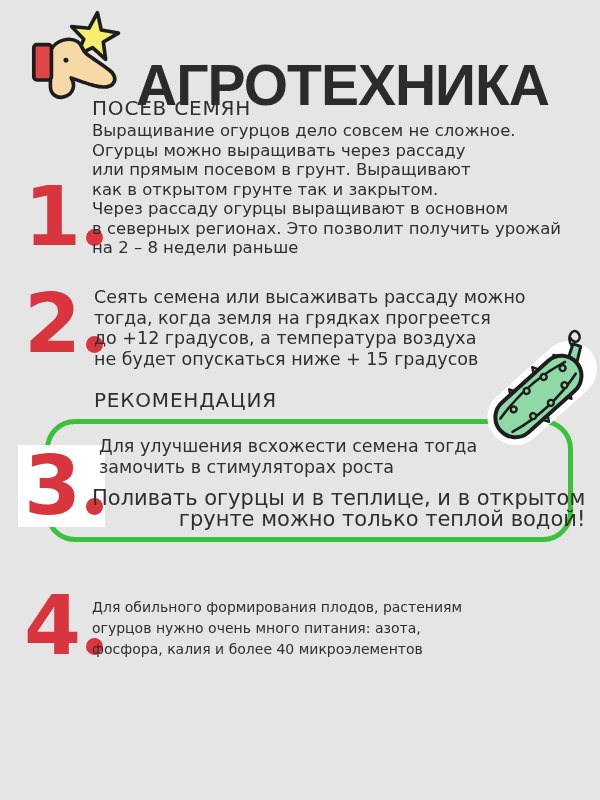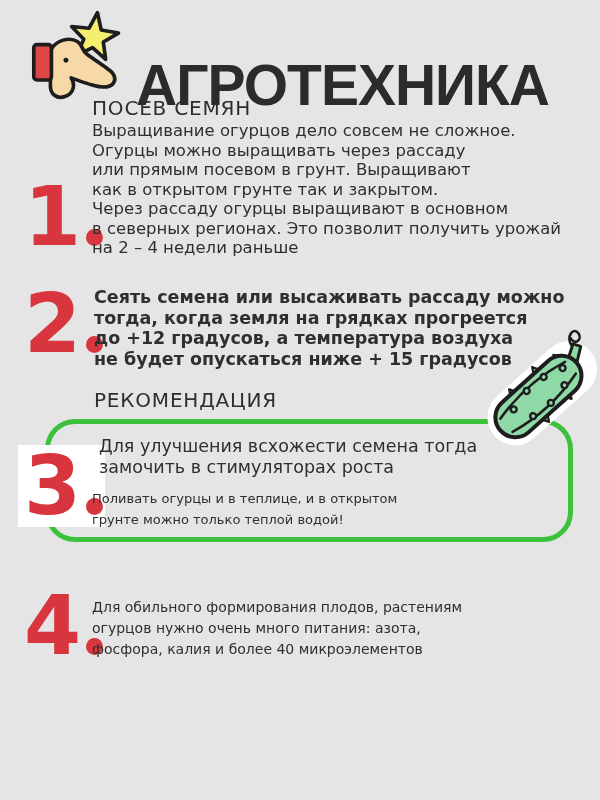--- a/index.html
+++ b/index.html
@@ -34,31 +34,31 @@
 
   
   .heading { font-size:20px; letter-spacing:0.8px; color:#2e2e2e; white-space:nowrap; }
   .h-posev   { left:92px; top:96px; }
   .h-rekom   { left:94px; top:388px; z-index:3; }
   .h-podkorm { left:92px; top:572px; }
 
   
   .body-text { white-space:pre-line; color:#2f2f2f; }
   .p1 { left:92px; top:121px; font-size:16.5px; line-height:19.5px; }
-  .p2 { left:94px; top:287px; font-size:17.5px; line-height:20.5px;font-weight:bold; }
+  .p2 { left:94px; top:287px; font-size:17.5px; line-height:20.5px; }
   .p4 { left:92px; top:597px; font-size:14px;  line-height:21px; }
 
   
   .green-box {
     left:45px; top:419px; width:528px; height:123px;
     border:5px solid #3cc13c; border-radius:30px; z-index:1;
     box-sizing:border-box; background:transparent;
   }
   .box-p1 { left:99px; top:436px; font-size:17.5px; line-height:21px; z-index:4; }
-  .box-p2 { left:92px; top:488px; font-size:13px; line-height:21px; z-index:4; }
+  .box-p2 { left:92px; top:488px; font-size:21px; line-height:21px; z-index:4;text-align:right; }
 
   .cucumber { left:478px; top:324px; width:128px; height:136px; z-index:5; overflow:visible; }
 </style>
 </head>
 <body>
 
 <div class="page">
 
   <svg class="abs icon-hand" viewBox="0 0 106 92" xmlns="http://www.w3.org/2000/svg">
     <g transform="rotate(8 79 30)">
@@ -74,21 +74,21 @@
   <h1 class="abs title">АГРОТЕХНИКА</h1>
 
   <div class="abs bignum num1">1</div>
   <div class="abs heading h-posev">ПОСЕВ СЕМЯН</div>
   <div class="abs body-text p1">Выращивание огурцов дело совсем не сложное.
 Огурцы можно выращивать через рассаду
 или прямым посевом в грунт. Выращивают
 как в открытом грунте так и закрытом.
 Через рассаду огурцы выращивают в основном
 в северных регионах. Это позволит получить урожай
-на 2 – 4 недели раньше</div>
+на 2 – 8 недели раньше</div>
 
   <div class="abs bignum num2">2</div>
   <div class="abs body-text p2">Сеять семена или высаживать рассаду можно
 тогда, когда земля на грядках прогреется
 до +12 градусов, а температура воздуха
 не будет опускаться ниже + 15 градусов</div>
 
   <div class="abs heading h-rekom">РЕКОМЕНДАЦИЯ</div>
   <div class="abs green-box"></div>
   <div class="abs bignum num3">3</div>

